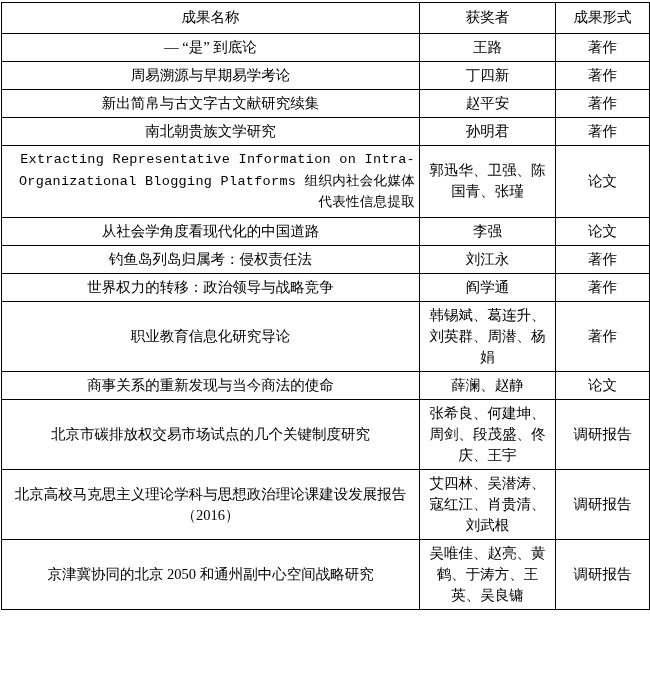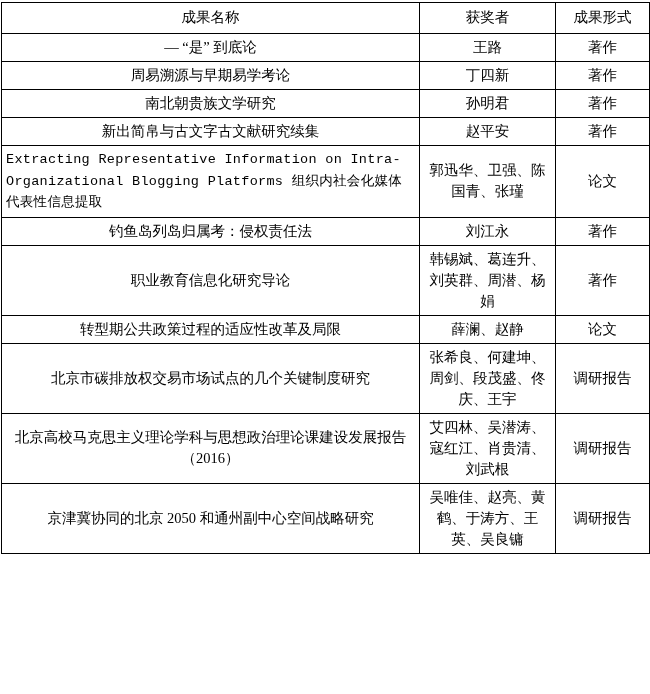--- a/index.html
+++ b/index.html
@@ -45,21 +45,21 @@
     height: 24px;
   }
   td.name-cell {
     font-size: 14.5px;
   }
   td.name-cell.latin {
     font-family: "Liberation Mono", "DejaVu Sans Mono", monospace;
     letter-spacing: 0.3px;
     font-size: 13.5px;
     line-height: 1.6;
-    text-align: left;
+    text-align: right;
   }
   td.award-cell, td.form-cell {
     font-size: 14.5px;
   }
 </style>
 </head>
 <body>
 
 <div class="sheet">
   <table class="results">
@@ -80,46 +80,56 @@
           <td class="name-cell">— “是” 到底论</td>
           <td class="award-cell">王路</td>
           <td class="form-cell">著作</td>
         </tr>
         <tr>
           <td class="name-cell">周易溯源与早期易学考论</td>
           <td class="award-cell">丁四新</td>
           <td class="form-cell">著作</td>
         </tr>
         <tr>
-          <td class="name-cell">南北朝贵族文学研究</td>
-          <td class="award-cell">孙明君</td>
+          <td class="name-cell">新出简帛与古文字古文献研究续集</td>
+          <td class="award-cell">赵平安</td>
           <td class="form-cell">著作</td>
         </tr>
         <tr>
-          <td class="name-cell">新出简帛与古文字古文献研究续集</td>
-          <td class="award-cell">赵平安</td>
+          <td class="name-cell">南北朝贵族文学研究</td>
+          <td class="award-cell">孙明君</td>
           <td class="form-cell">著作</td>
         </tr>
         <tr>
           <td class="name-cell latin">Extracting Representative Information on Intra-Organizational Blogging Platforms 组织内社会化媒体代表性信息提取</td>
           <td class="award-cell">郭迅华、卫强、陈国青、张瑾</td>
           <td class="form-cell">论文</td>
         </tr>
         <tr>
+          <td class="name-cell">从社会学角度看现代化的中国道路</td>
+          <td class="award-cell">李强</td>
+          <td class="form-cell">论文</td>
+        </tr>
+        <tr>
           <td class="name-cell">钓鱼岛列岛归属考：侵权责任法</td>
           <td class="award-cell">刘江永</td>
+          <td class="form-cell">著作</td>
+        </tr>
+        <tr>
+          <td class="name-cell">世界权力的转移：政治领导与战略竞争</td>
+          <td class="award-cell">阎学通</td>
           <td class="form-cell">著作</td>
         </tr>
         <tr>
           <td class="name-cell">职业教育信息化研究导论</td>
           <td class="award-cell">韩锡斌、葛连升、刘英群、周潜、杨娟</td>
           <td class="form-cell">著作</td>
         </tr>
         <tr>
-          <td class="name-cell">转型期公共政策过程的适应性改革及局限</td>
+          <td class="name-cell">商事关系的重新发现与当今商法的使命</td>
           <td class="award-cell">薛澜、赵静</td>
           <td class="form-cell">论文</td>
         </tr>
         <tr>
           <td class="name-cell">北京市碳排放权交易市场试点的几个关键制度研究</td>
           <td class="award-cell">张希良、何建坤、周剑、段茂盛、佟庆、王宇</td>
           <td class="form-cell">调研报告</td>
         </tr>
         <tr>
           <td class="name-cell">北京高校马克思主义理论学科与思想政治理论课建设发展报告（2016）</td>

